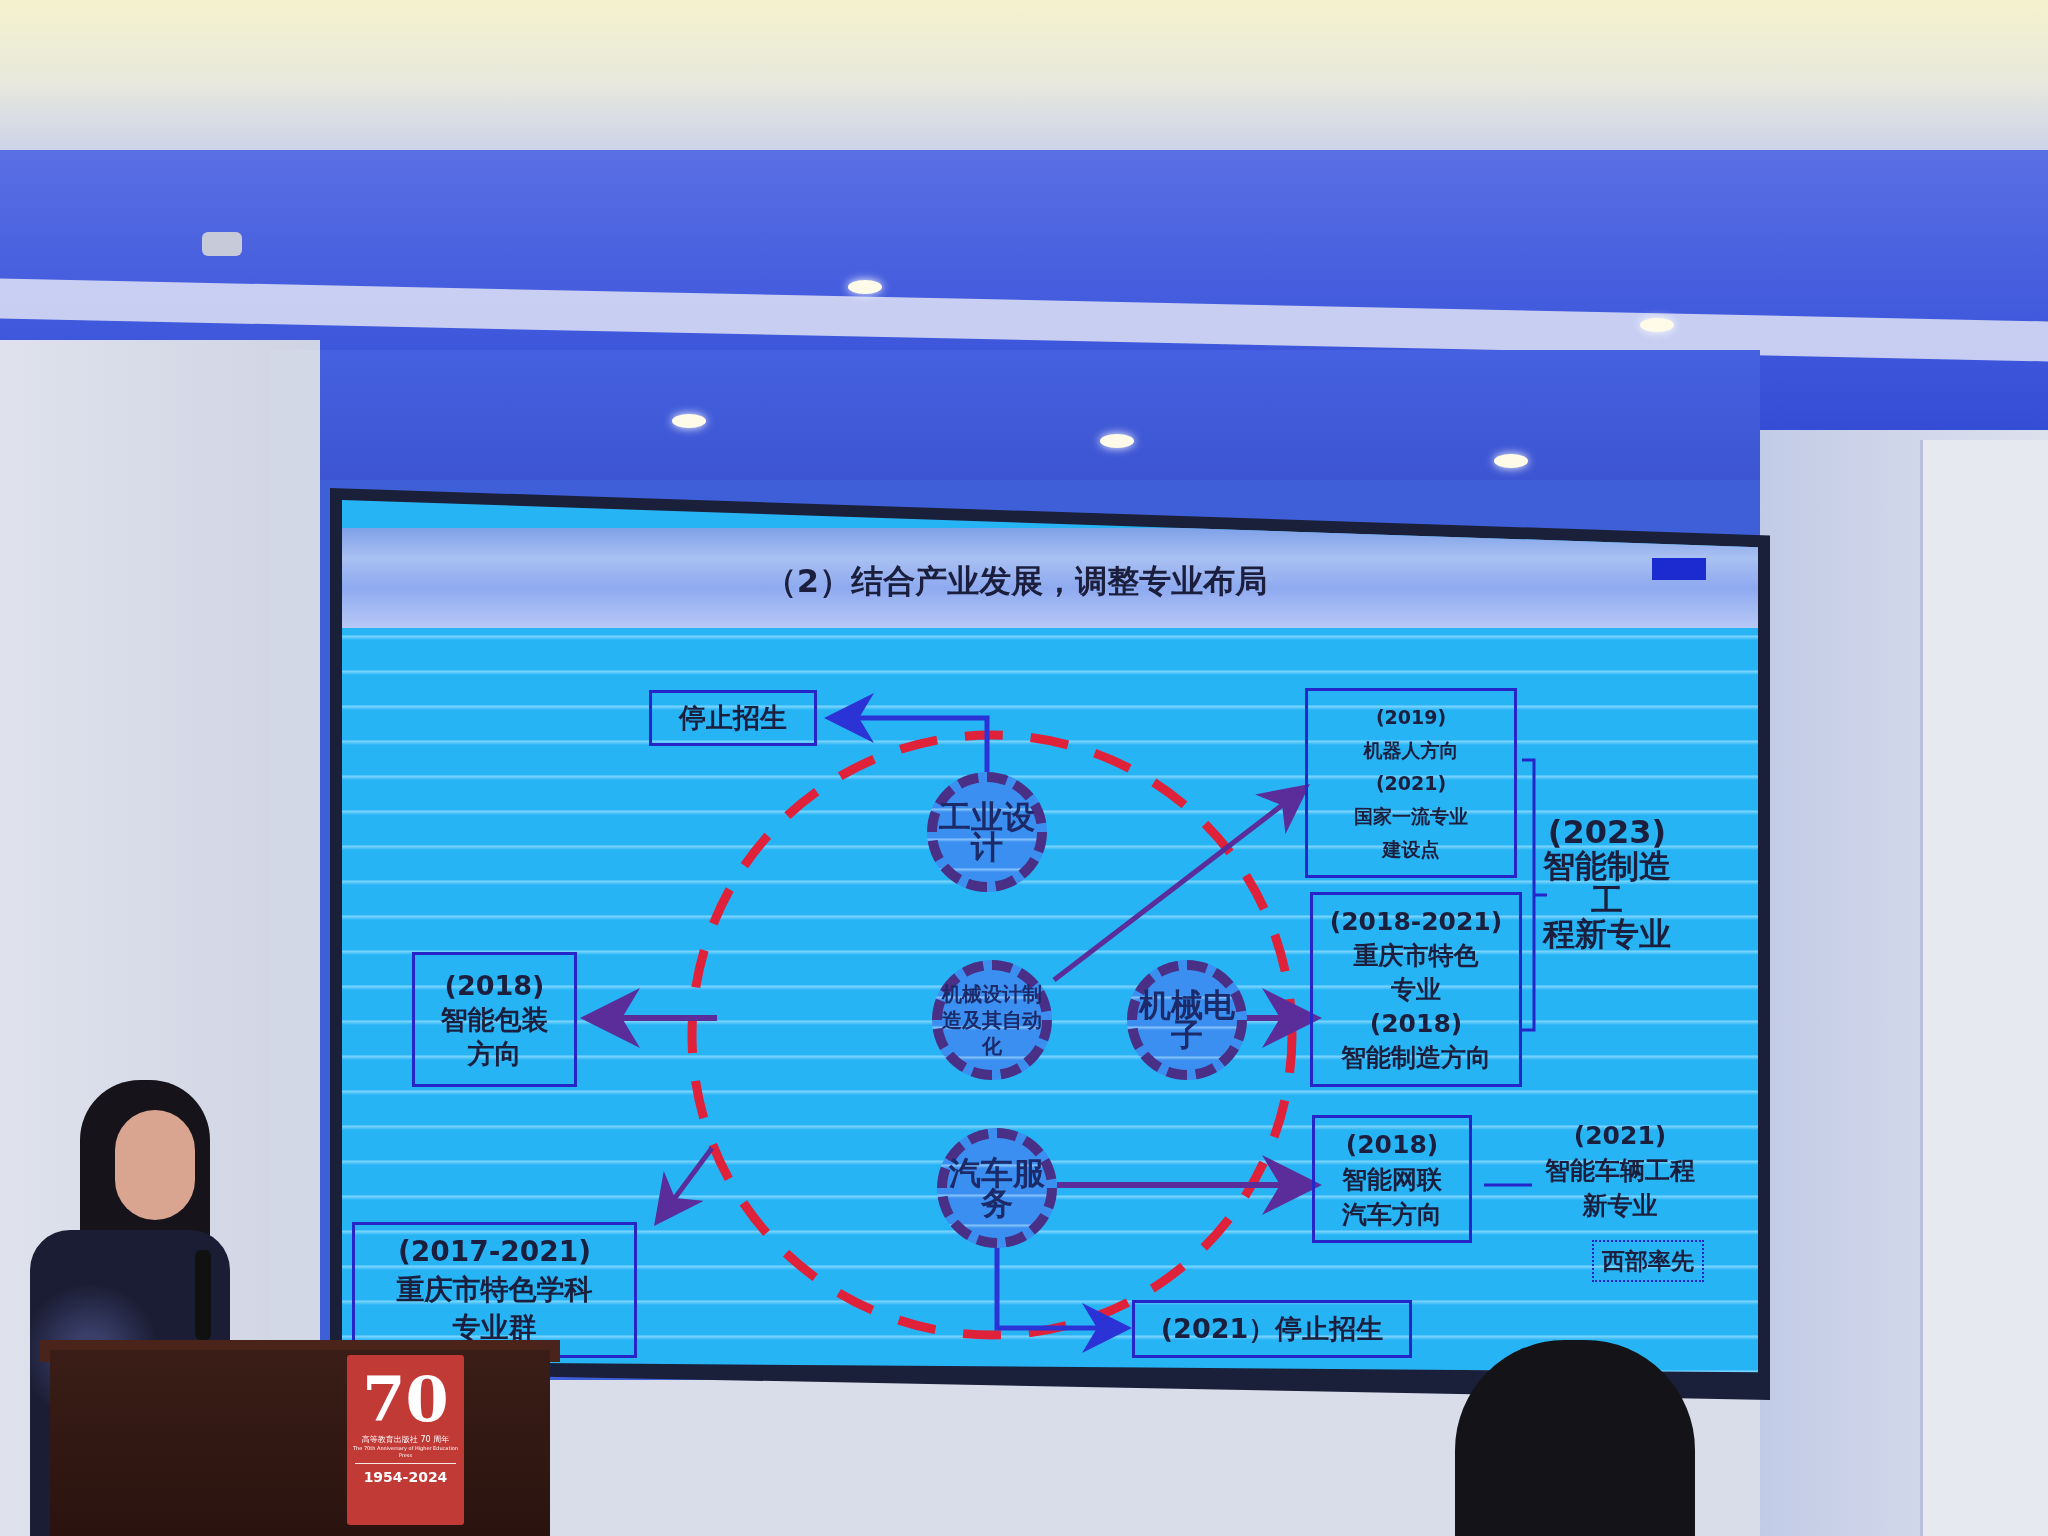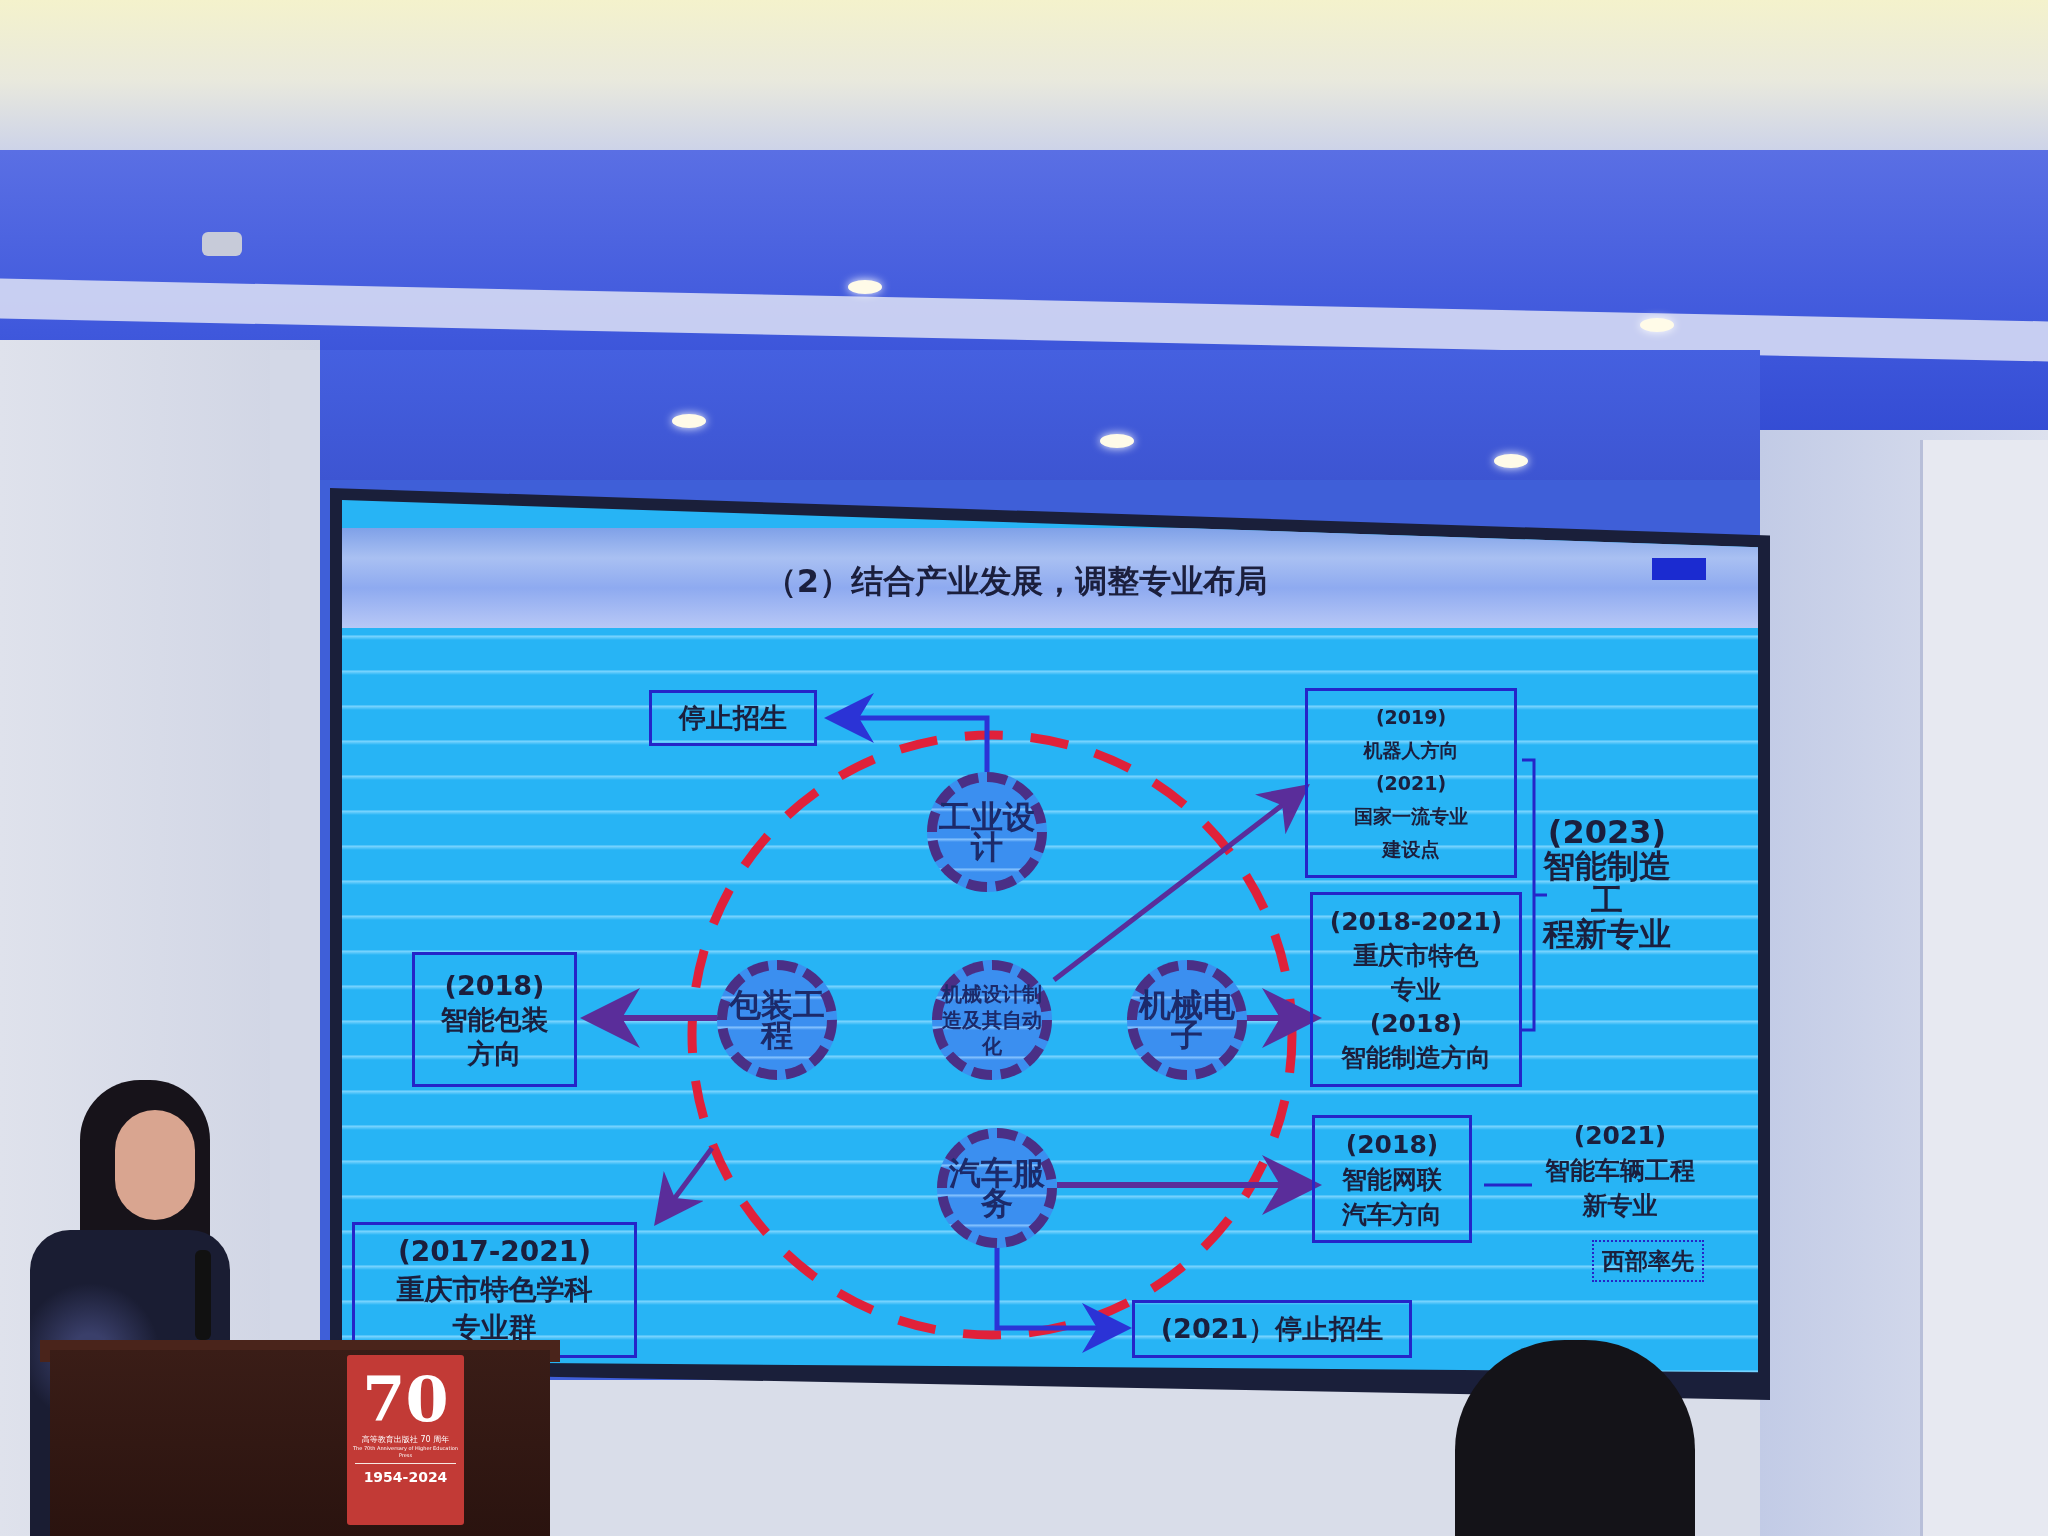--- a/index.html
+++ b/index.html
@@ -114,21 +114,20 @@
 
     <line x1="370" y1="648" x2="318" y2="718" stroke="#5a2d9a" stroke-width="5" marker-end="url(#ap)"></line>
 
     <polyline points="1180,260 1192,260 1192,530 1180,530" fill="none" stroke="#2525c8" stroke-width="3"></polyline>
     <line x1="1192" y1="395" x2="1205" y2="395" stroke="#2525c8" stroke-width="3"></line>
 
     <line x1="1142" y1="685" x2="1190" y2="685" stroke="#2525c8" stroke-width="3"></line>
   </svg>
 
   <div class="node" style="left:585px;top:272px;">工业设计</div>
-  <div class="node" style="left:375px;top:460px;">包装工程</div>
   <div class="node" style="left:590px;top:460px;font-size:20px;line-height:26px;">机械设计制造及其自动化</div>
   <div class="node" style="left:785px;top:460px;">机械电子</div>
   <div class="node" style="left:595px;top:628px;">汽车服务</div>
 
   <div class="box" style="left:307px;top:190px;width:168px;height:56px;">
     <span>停止招生</span>
   </div>
   <div class="box" style="left:70px;top:452px;width:165px;height:135px;">
     <span>(2018)</span>
     <span>智能包装</span>

